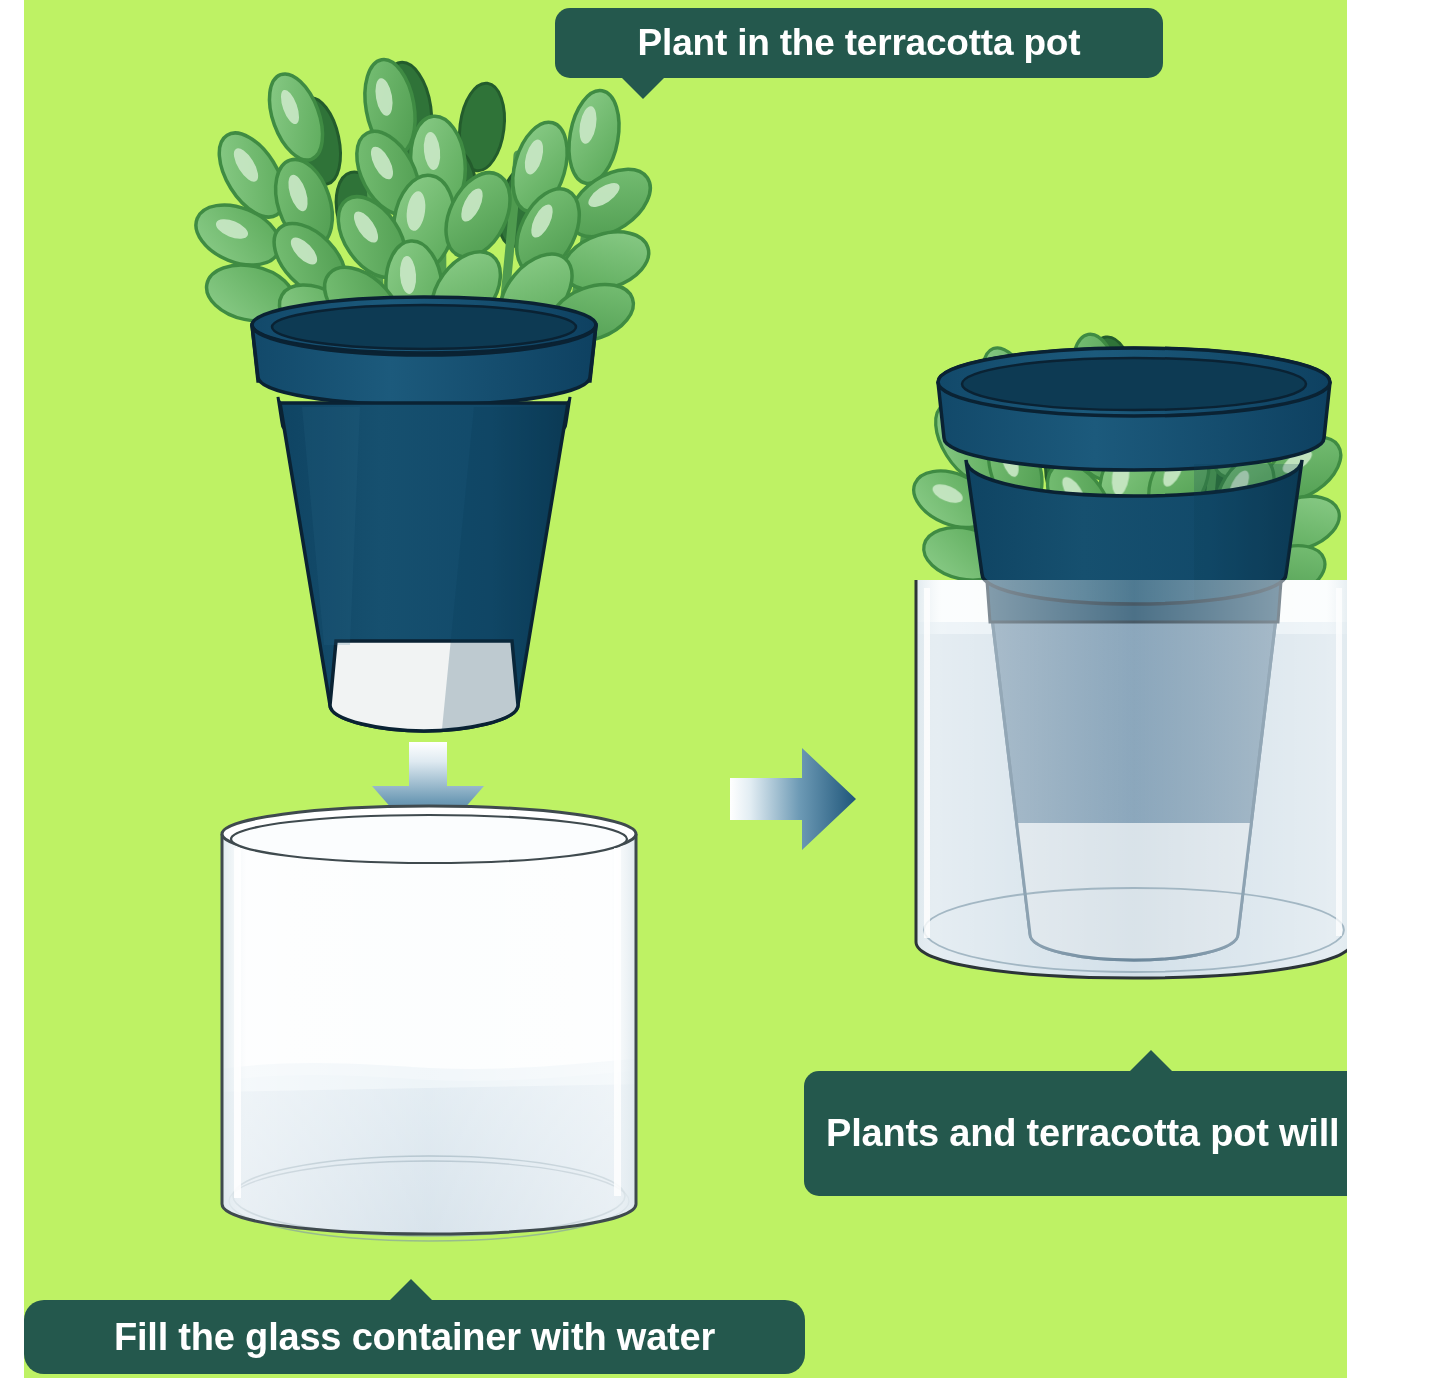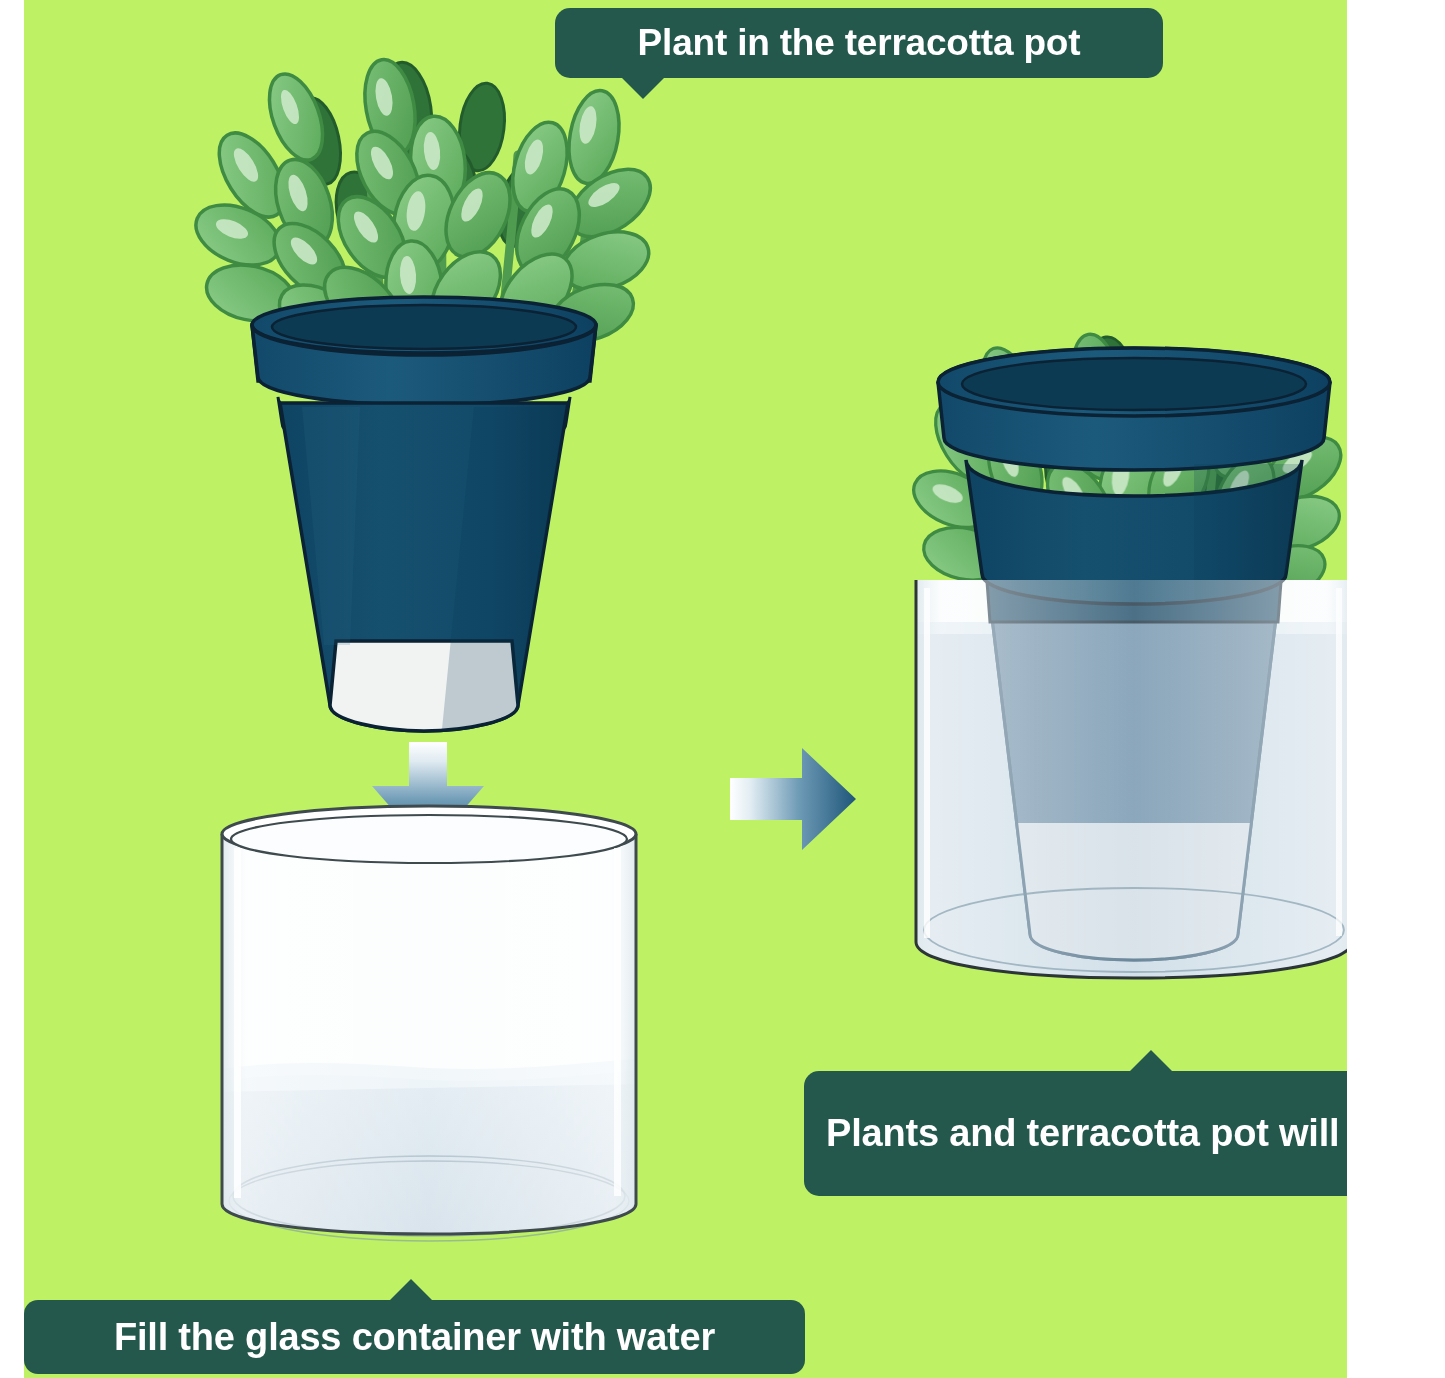--- a/index.html
+++ b/index.html
@@ -61,21 +61,21 @@
     left: 531px; top: 8px;
     width: 608px; height: 70px;
     font-size: 37px;
   }
   #cap-top .tail-down { left: 66px; }
 
   #cap-bottom-left {
     left: 0px; top: 1300px;
     width: 781px; height: 74px;
     font-size: 38px;
-    border-radius: 14px;
+    border-radius: 20px;
   }
   #cap-bottom-left .tail-up { left: 365px; }
 
   #cap-right {
     left: 780px; top: 1071px;
     width: 665px; height: 125px;
     font-size: 38px;
     flex-direction: column;
     align-items: flex-start;
     text-align: left;

